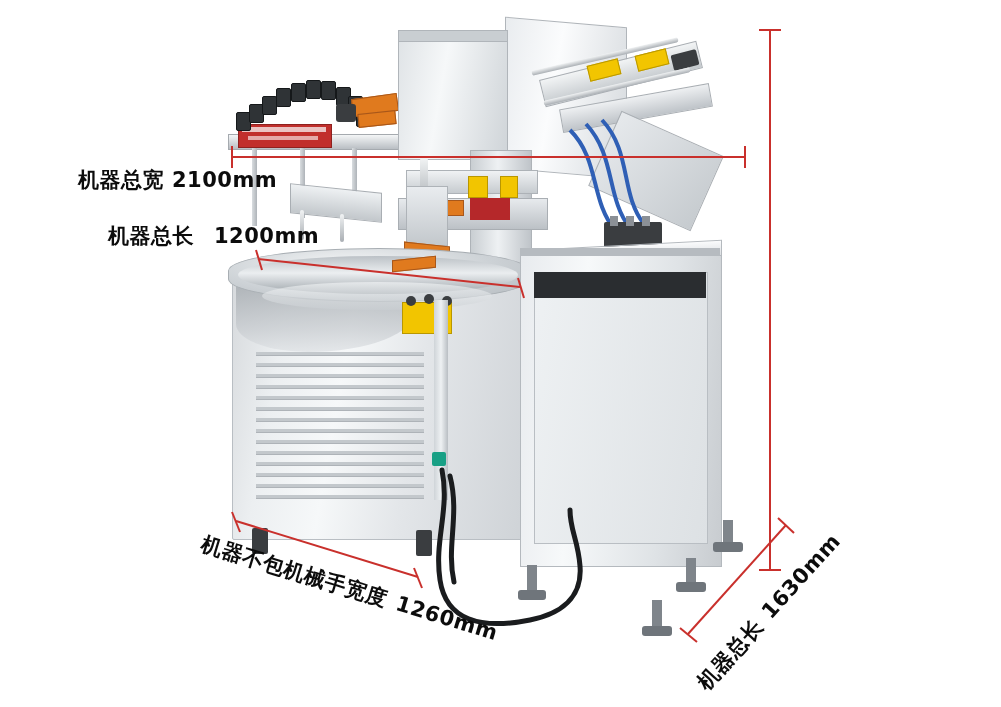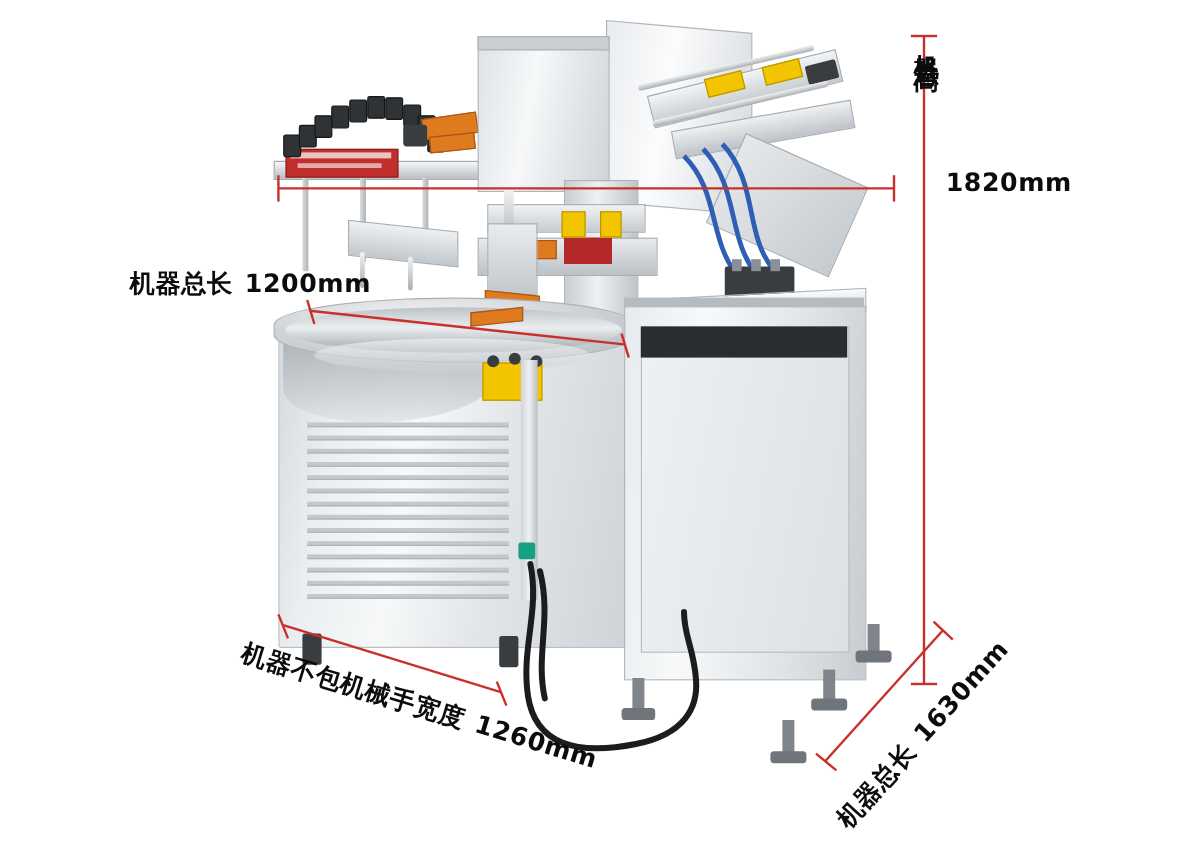--- a/index.html
+++ b/index.html
@@ -300,29 +300,28 @@
 
     <line x1="236" y1="521" x2="418" y2="577" stroke="#c9302c" stroke-width="2"></line>
     <line x1="232" y1="512" x2="240" y2="532" stroke="#c9302c" stroke-width="2"></line>
     <line x1="414" y1="568" x2="422" y2="588" stroke="#c9302c" stroke-width="2"></line>
 
     <line x1="688" y1="634" x2="786" y2="525" stroke="#c9302c" stroke-width="2"></line>
     <line x1="680" y1="628" x2="697" y2="642" stroke="#c9302c" stroke-width="2"></line>
     <line x1="778" y1="518" x2="794" y2="533" stroke="#c9302c" stroke-width="2"></line>
   </svg>
 
+  <div class="label lbl-cn" style="left:78px;top:166px;">
+    <span>机器总宽</span><span class="mono-num" style="margin-left:8px;">2100mm</span>
+  </div>
 
   <div class="label lbl-cn" style="left:108px;top:222px;">
-    <span>机器总长</span><span class="mono-num" style="margin-left:10px;">1200mm</span>
-  </div>
-
-  <div style="position:absolute;left:760px;top:28px;display:flex;align-items:flex-start;">
-    <div class="label vert lbl-cn" style="position:relative;left:0;top:0;line-height:1.05;">机器总高</div>
-    <div class="label lbl-num mono-num" style="position:relative;left:6px;top:112px;">1820mm</div>
-  </div>
+    <span>机器总长</span><span class="mono-num" style="margin-left:20px;">1200mm</span>
+  </div>
+
 
   <div style="position:absolute;left:206px;top:530px;transform:rotate(17deg);transform-origin:left top;">
     <span class="label lbl-cn" style="position:relative;left:0;top:0;">机器不包机械手宽度</span><span class="label lbl-num mono-num" style="position:relative;left:10px;top:0;">1260mm</span>
   </div>
 
   <div style="position:absolute;left:712px;top:668px;transform:rotate(-48deg);transform-origin:left bottom;">
     <span class="label lbl-cn" style="position:relative;left:0;top:0;">机器总长</span><span class="label lbl-num mono-num" style="position:relative;left:10px;top:0;">1630mm</span>
   </div>
 
 </div>

